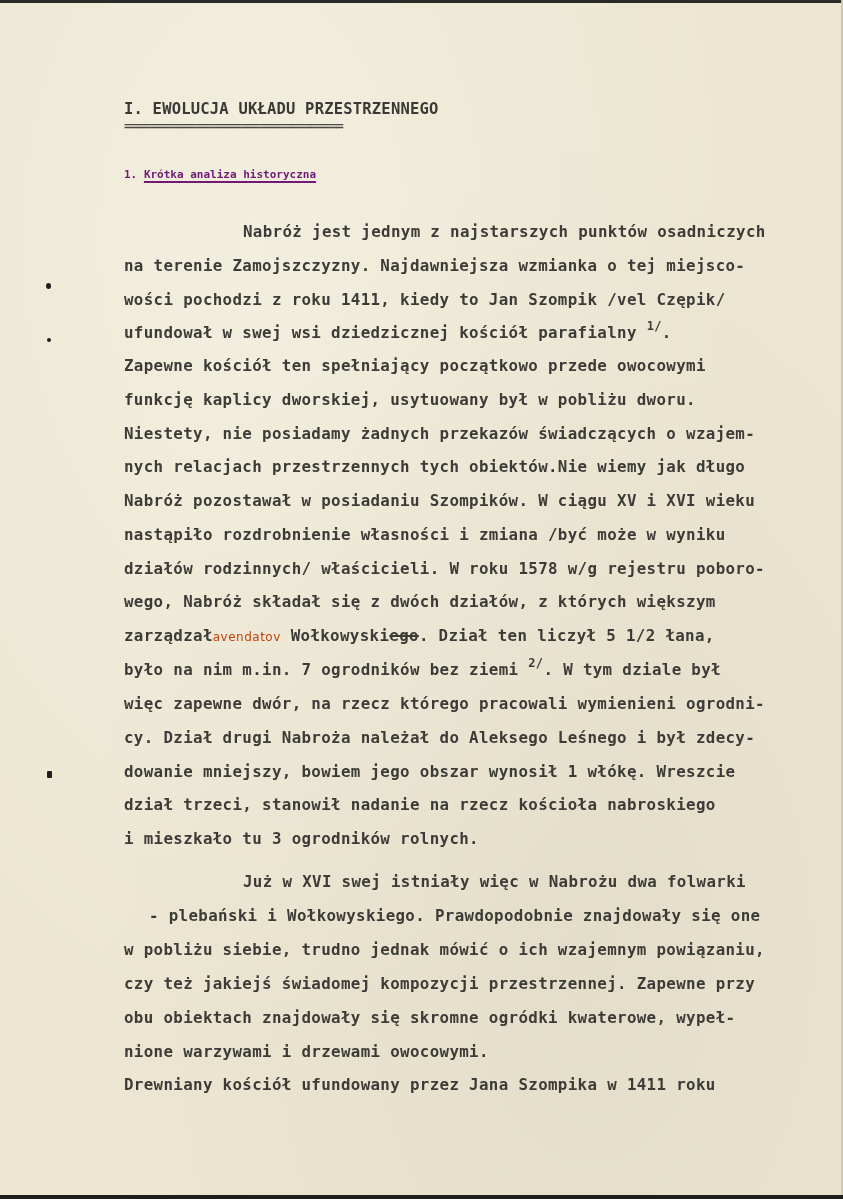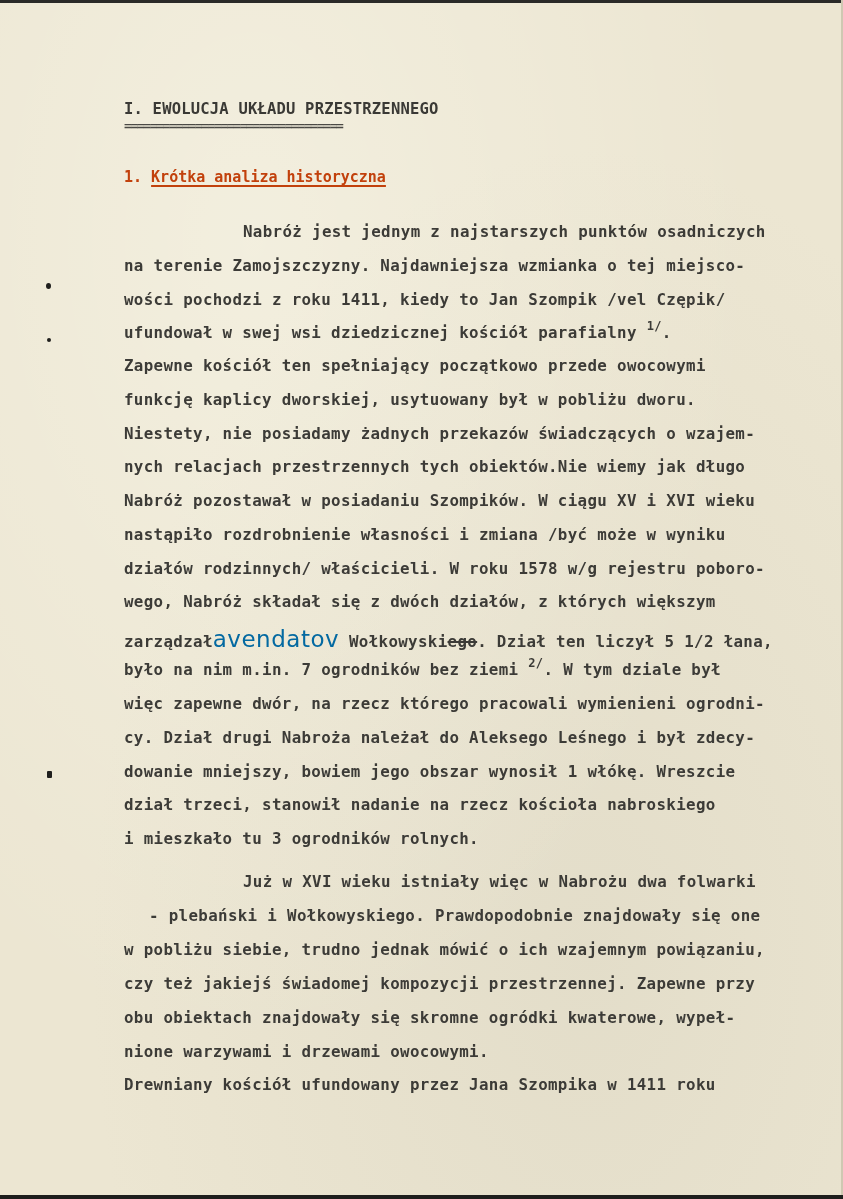--- a/index.html
+++ b/index.html
@@ -21,31 +21,31 @@
   }
   .title {
     position:absolute; left:124px; top:100px;
     font-size:15.5px; letter-spacing:0.2px; color:#3a3935;
   }
   .title-rule {
     position:absolute; left:124px; top:121px;
     font-size:13px; letter-spacing:-1.4px; color:#4a4945; line-height:10px;
   }
   .section {
-    position:absolute; left:124px; top:168px; font-size:15px; color:#c2410c;
+    position:absolute; left:124px; top:168px; font-size:11px; color:#701a75;
   }
   .section .u { text-decoration:underline; text-decoration-thickness:2px; text-underline-offset:3px; }
   .line {
     position:absolute; left:124px; font-size:15.8px; white-space:pre; color:#3c3b37;
     letter-spacing:0.35px;
   }
   .sup { font-size:12px; position:relative; top:-8px; }
   .hand {
     font-family:"DejaVu Sans","Liberation Sans",sans-serif; font-weight:normal;
-    color:#0369a1; font-size:23px; letter-spacing:0.5px;
+    color:#c2410c; font-size:12px; letter-spacing:0.5px;
   }
   .strike { text-decoration:line-through; text-decoration-thickness:2px; }
   .mark { position:absolute; background:#1f1f1d; border-radius:50%; }
 </style>
 </head>
 <body>
 
 <div class="edge-top"></div>
 <div class="edge-right"></div>
 <div class="edge-bottom"></div>
@@ -75,21 +75,21 @@
       <div class="line" style="top: 525px;"><span>nastąpiło rozdrobnienie własności i zmiana /być może w wyniku</span></div>
       <div class="line" style="top: 559px;"><span>działów rodzinnych/ właścicieli. W roku 1578 w/g rejestru poboro-</span></div>
       <div class="line" style="top: 592px;"><span>wego, Nabróż składał się z dwóch działów, z których większym</span></div>
       <div class="line" style="top: 626px;"><span>zarządzał</span><span class="hand">avendatov</span><span> Wołkowyski</span><span class="strike">ego</span><span>. Dział ten liczył 5 1/2 łana,</span></div>
       <div class="line" style="top: 660px;"><span>było na nim m.in. 7 ogrodników bez ziemi</span> <span class="sup">2/</span><span>. W tym dziale był</span></div>
       <div class="line" style="top: 694px;"><span>więc zapewne dwór, na rzecz którego pracowali wymienieni ogrodni-</span></div>
       <div class="line" style="top: 728px;"><span>cy. Dział drugi Nabroża należał do Aleksego Leśnego i był zdecy-</span></div>
       <div class="line" style="top: 762px;"><span>dowanie mniejszy, bowiem jego obszar wynosił 1 włókę. Wreszcie</span></div>
       <div class="line" style="top: 795px;"><span>dział trzeci, stanowił nadanie na rzecz kościoła nabroskiego</span></div>
       <div class="line" style="top: 829px;"><span>i mieszkało tu 3 ogrodników rolnych.</span></div>
-      <div class="line" style="top: 872px; left: 243px;"><span>Już w XVI wieku istniały więc w Nabrożu dwa folwarki</span></div>
+      <div class="line" style="top: 872px; left: 243px;"><span>Już w XVI swej istniały więc w Nabrożu dwa folwarki</span></div>
       <div class="line" style="top: 906px; margin-left: 25px;"><span>- plebański i Wołkowyskiego. Prawdopodobnie znajdowały się one</span></div>
       <div class="line" style="top: 940px;"><span>w pobliżu siebie, trudno jednak mówić o ich wzajemnym powiązaniu,</span></div>
       <div class="line" style="top: 974px;"><span>czy też jakiejś świadomej kompozycji przestrzennej. Zapewne przy</span></div>
       <div class="line" style="top: 1008px;"><span>obu obiektach znajdowały się skromne ogródki kwaterowe, wypeł-</span></div>
       <div class="line" style="top: 1042px;"><span>nione warzywami i drzewami owocowymi.</span></div>
       <div class="line" style="top: 1075px;"><span>Drewniany kościół ufundowany przez Jana Szompika w 1411 roku</span></div>
     </div>
 </div>
 
 </body></html>

